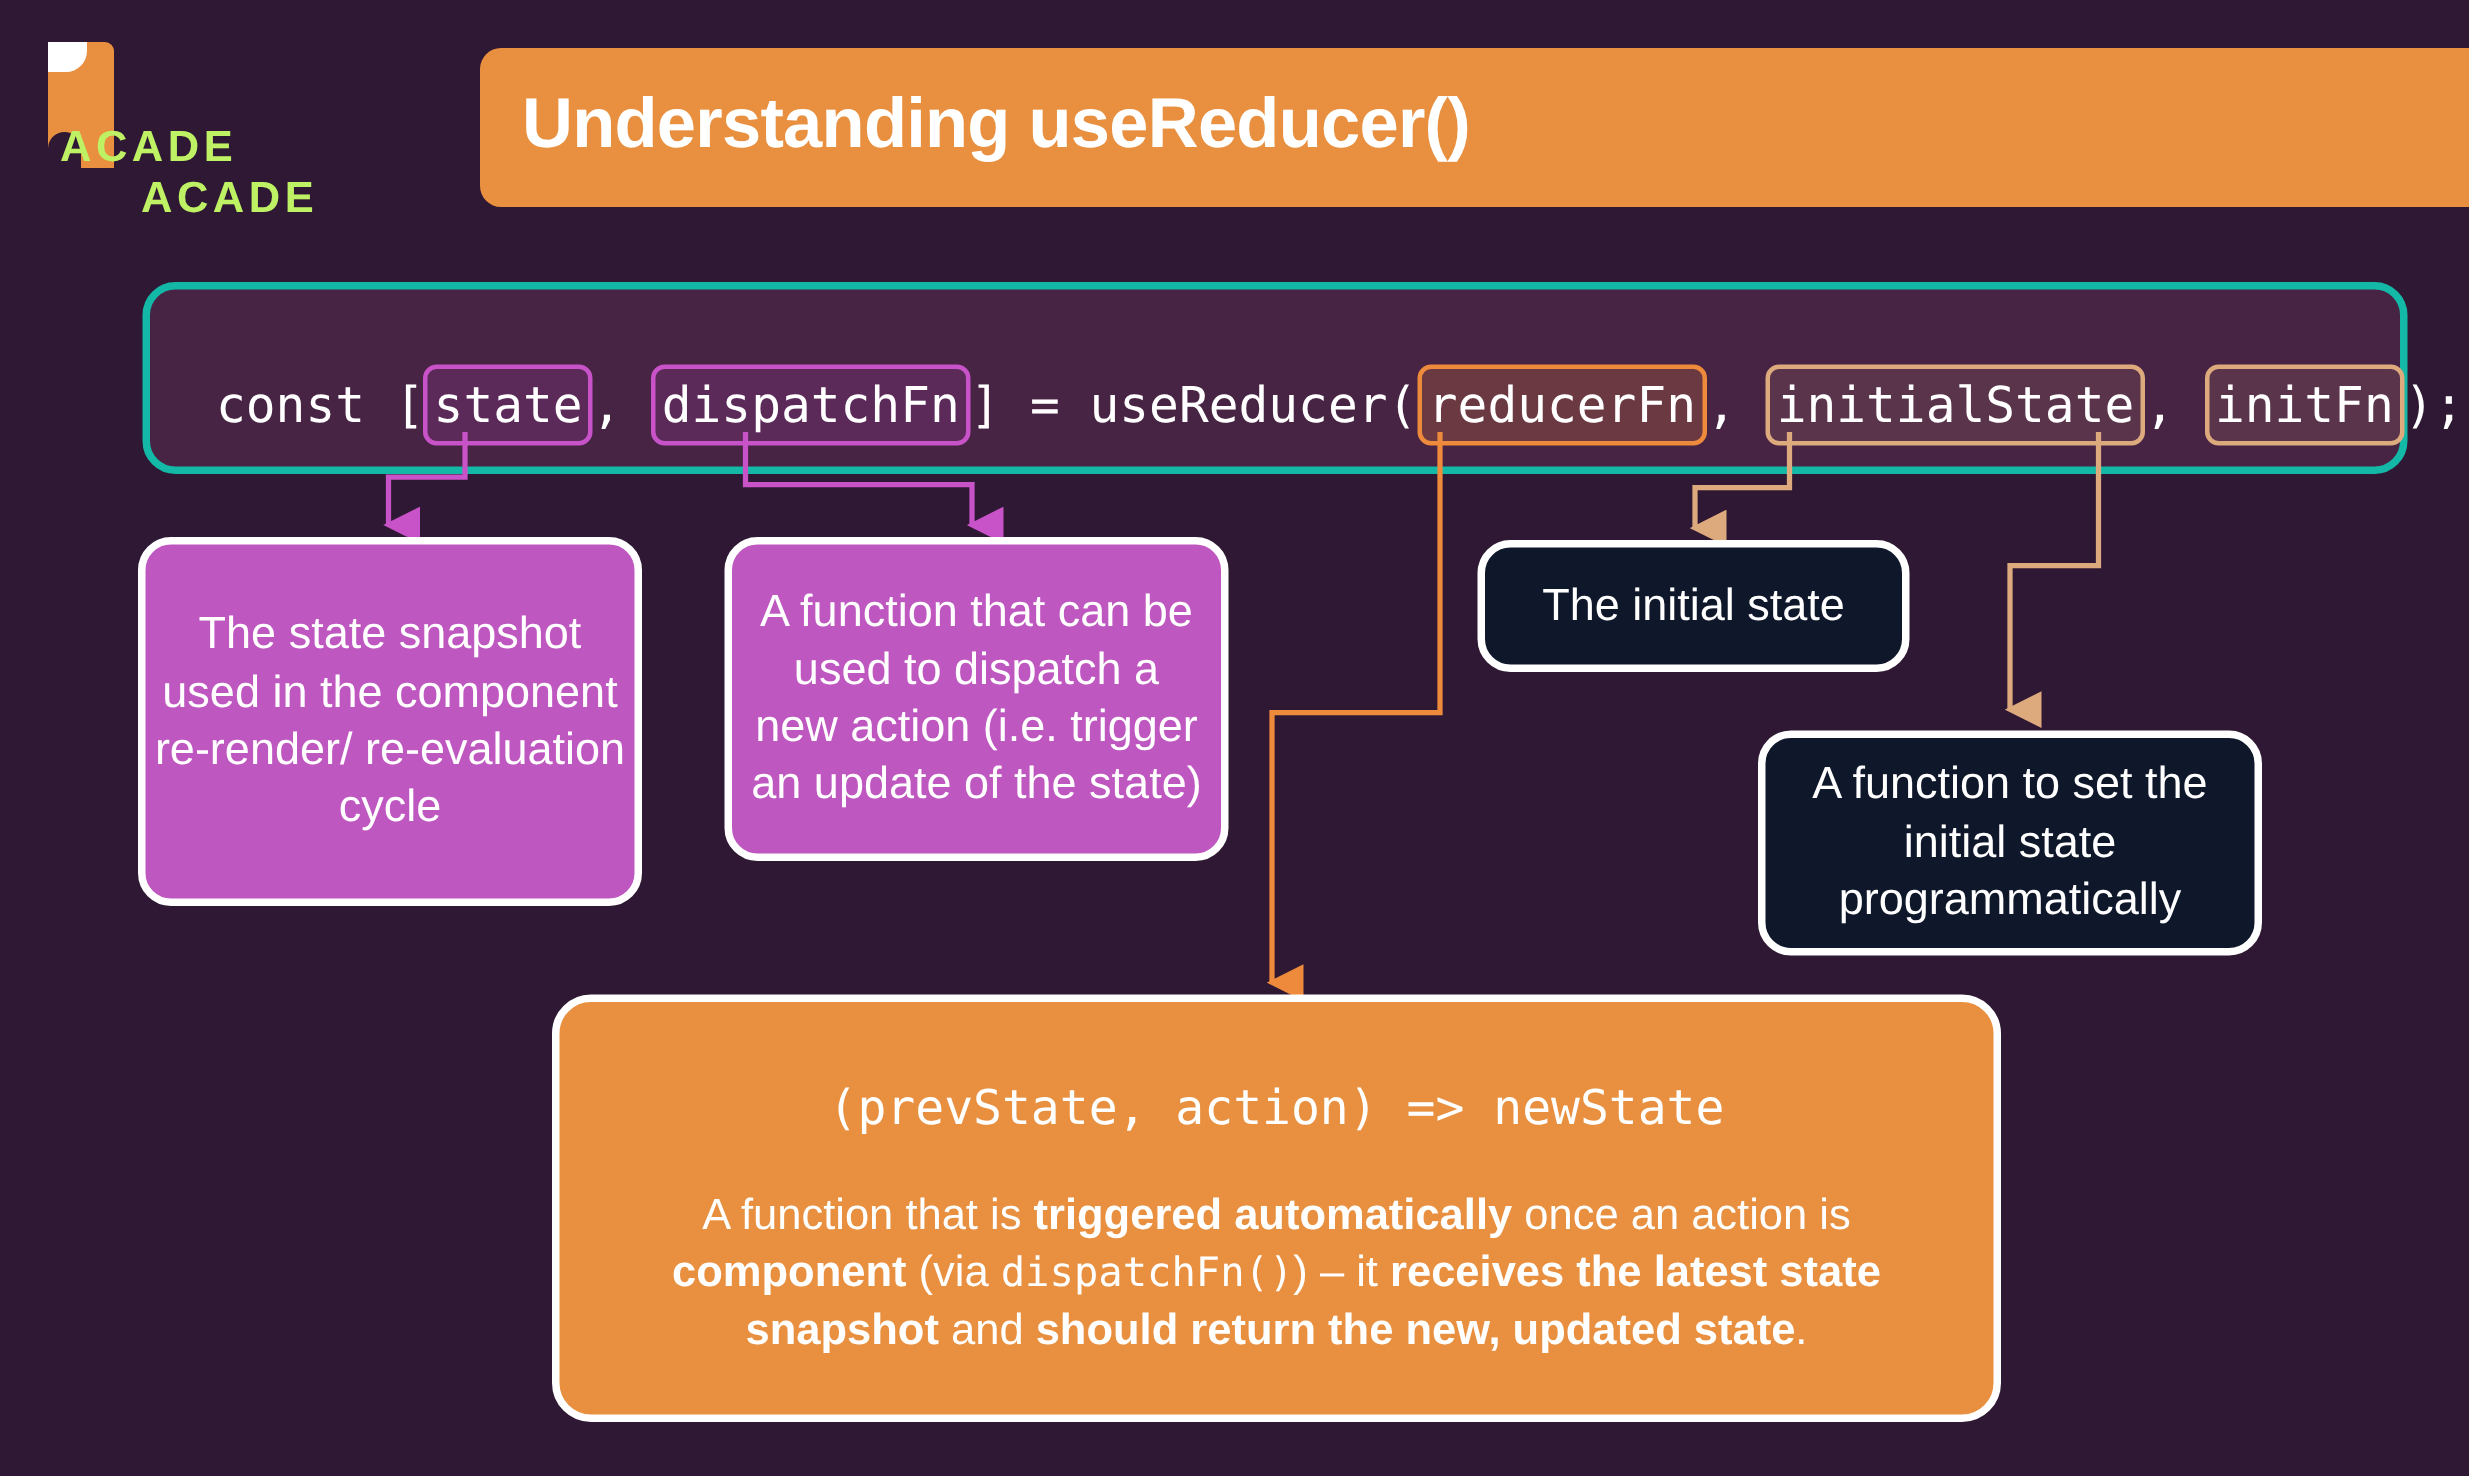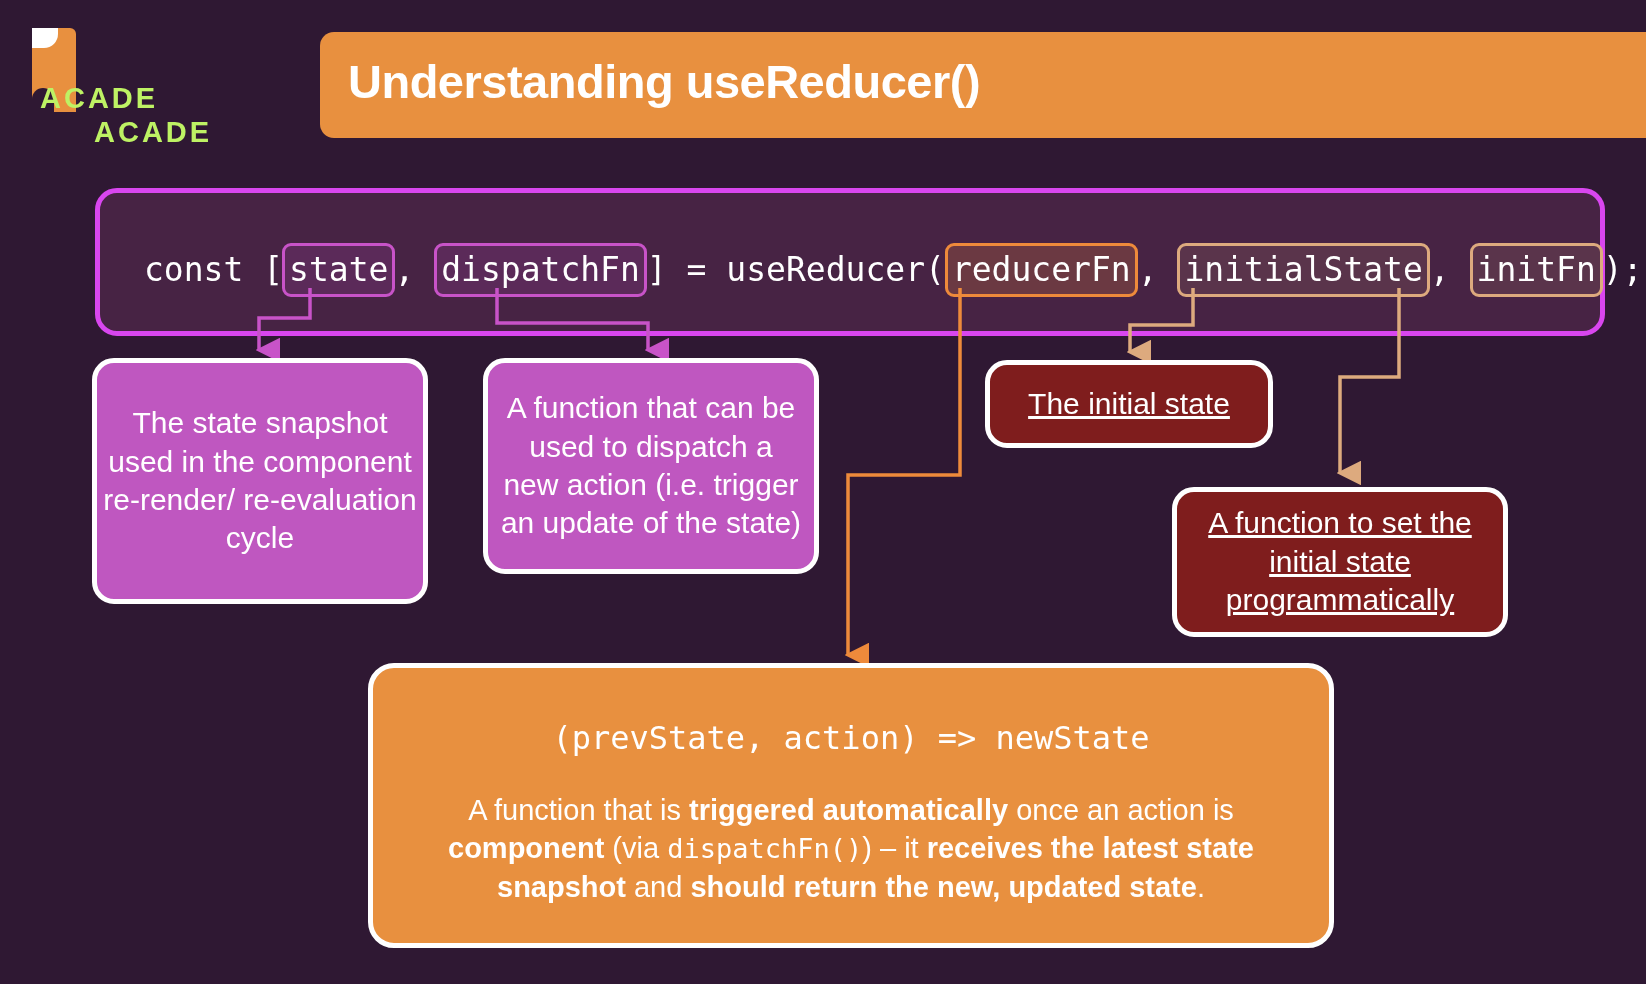--- a/index.html
+++ b/index.html
@@ -85,23 +85,23 @@
     white-space: nowrap;
     text-align: right;
   }
 
   
   #code-panel {
     position: absolute;
     left: 95px;
     top: 188px;
     width: 1510px;
-    height: 148px;
+    height: 128px;
     background: #472344;
-    border: 5px solid #d946ef;
+    border: 5px solid #14b8a6;
     border-radius: 22px;
     box-sizing: border-box;
   }
   #code-line {
     position: absolute;
     left: 44px;
     top: 50px;
     font-family: "DejaVu Sans Mono", monospace;
     font-size: 33px;
     color: #ffffff;
@@ -143,21 +143,21 @@
     border-radius: 22px;
     box-sizing: border-box;
     color: #ffffff;
     display: flex;
     align-items: center;
     justify-content: center;
     text-align: center;
     font-family: "Liberation Sans", sans-serif;
   }
   .callout-purple { background: #bf57c0; }
-  .callout-tan    { background: #7f1d1d; text-decoration: underline; }
+  .callout-tan    { background: #0f172a; }
   .callout-orange { background: #e8903f; }
 
   #box-state {
     left: 92px; top: 358px; width: 336px; height: 246px;
     font-size: 30px; line-height: 1.28;
     padding: 0 6px;
   }
   #box-dispatch {
     left: 483px; top: 358px; width: 336px; height: 216px;
     font-size: 30px; line-height: 1.28;

